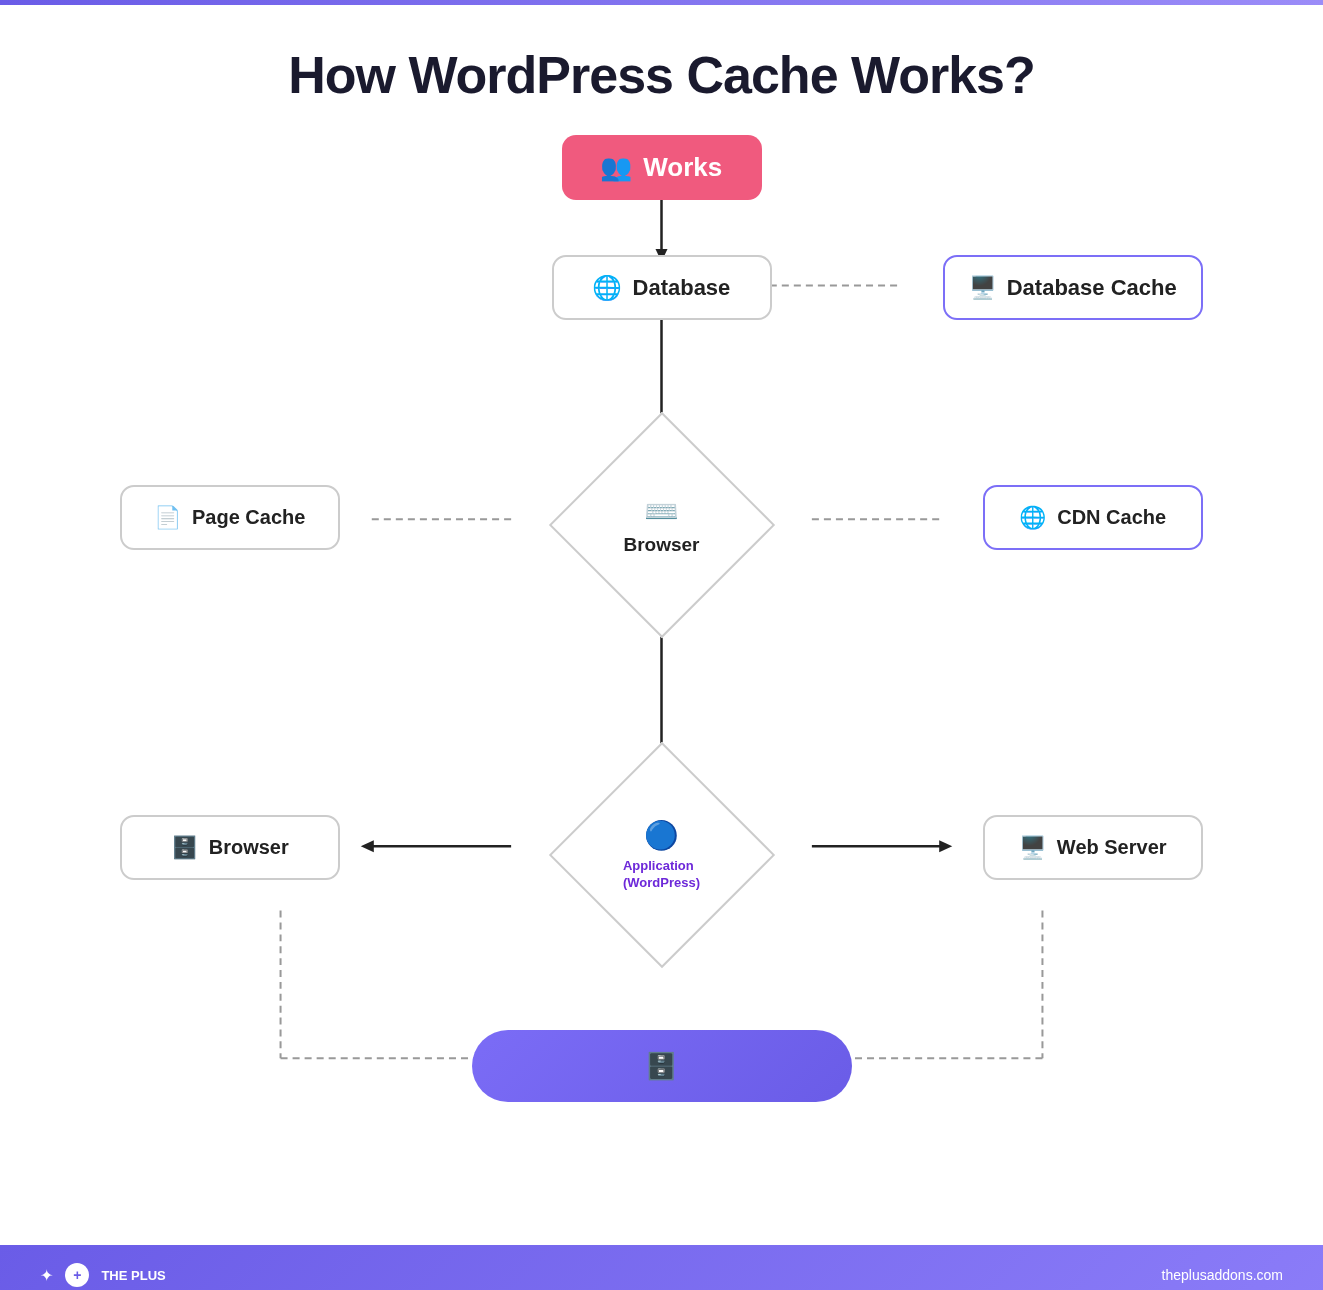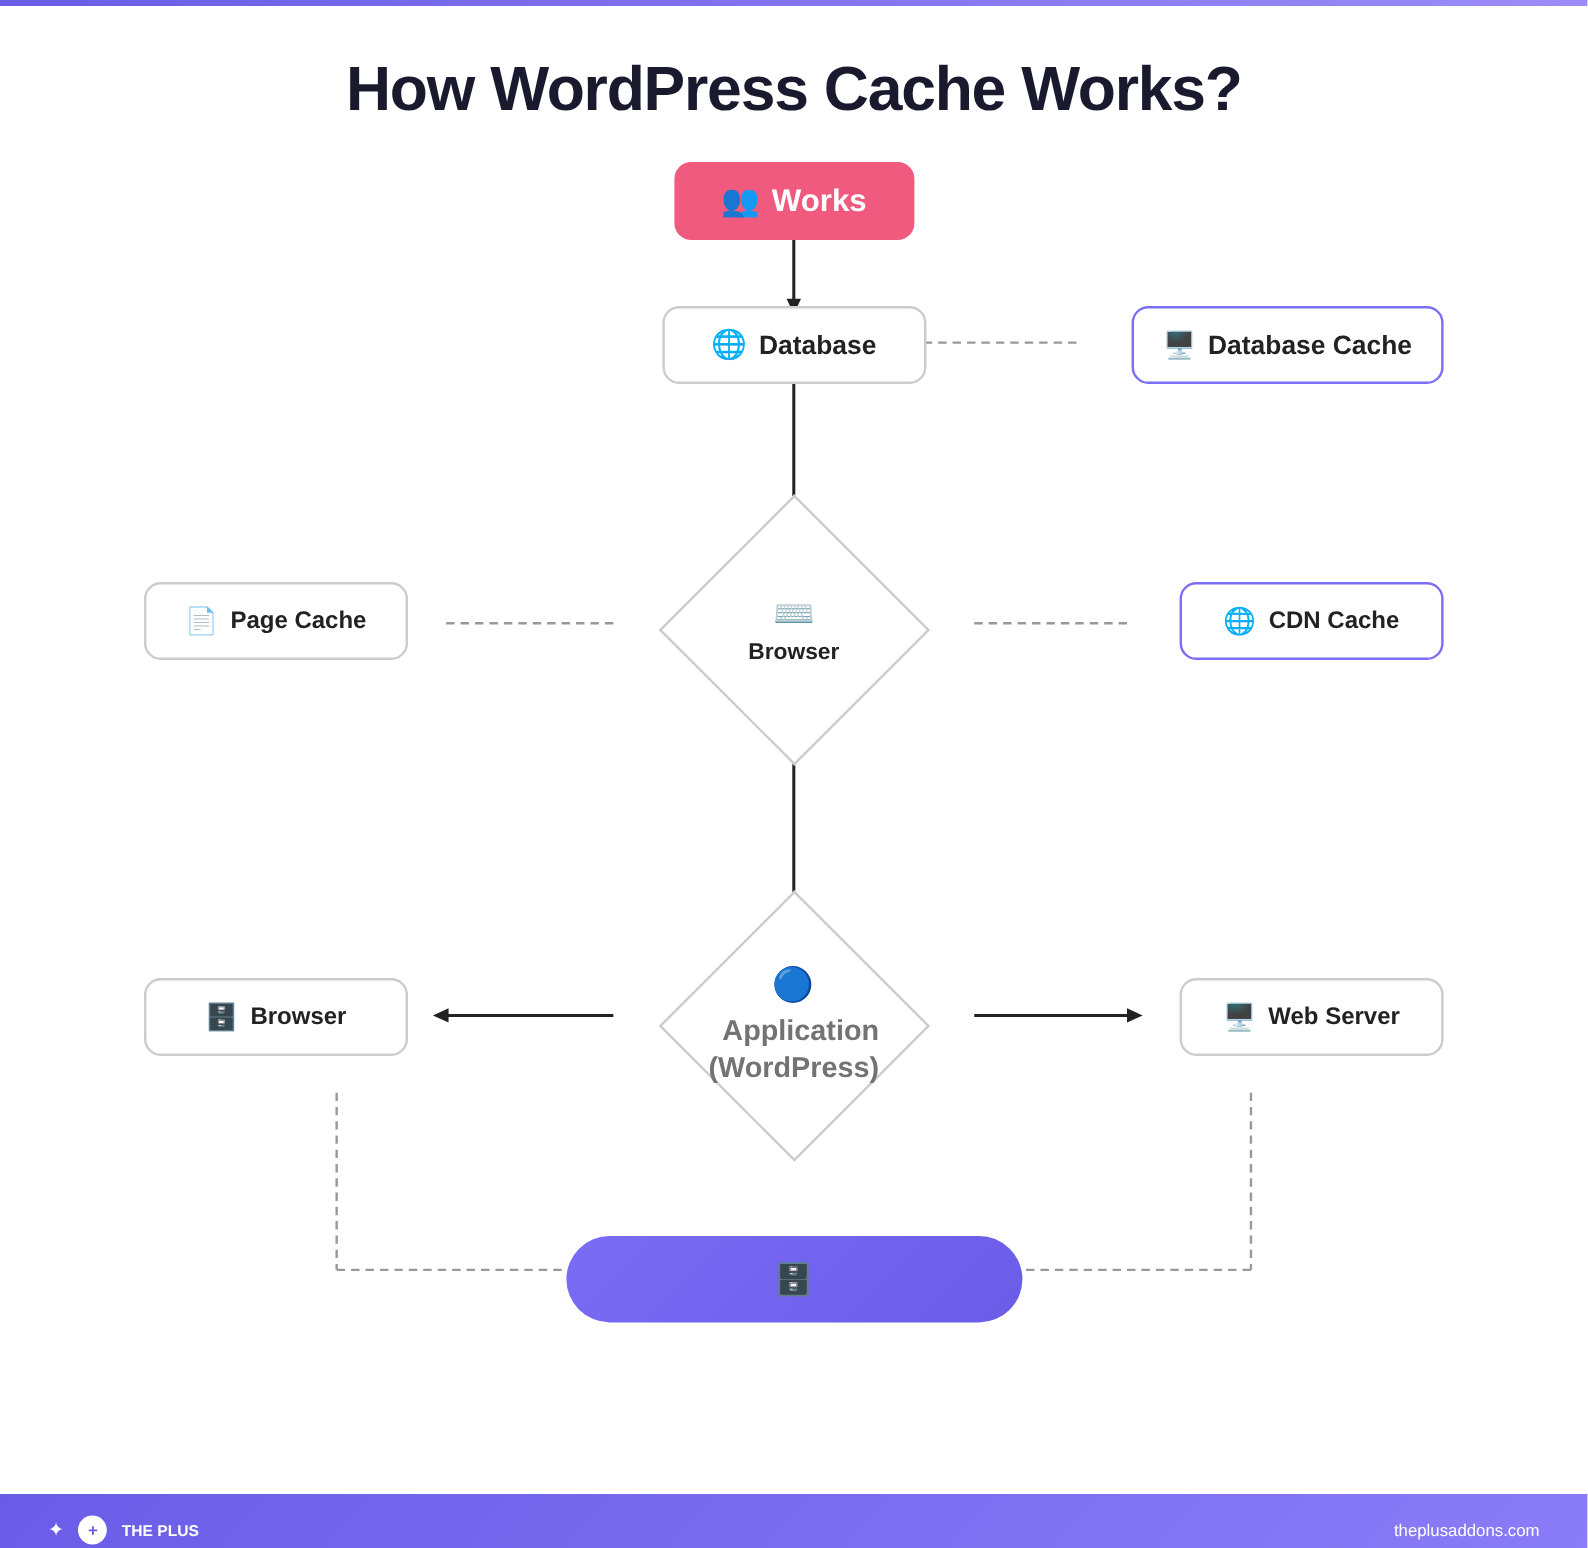--- a/index.html
+++ b/index.html
@@ -116,24 +116,24 @@
     }
     .diamond-app {
       position: absolute;
       left: 50%;
       transform: translateX(-50%);
       top: 640px;
       width: 160px;
       height: 160px;
     }
     .diamond-app-label {
-      font-size: 24px;
+      font-size: 13px;
       font-weight: 700;
-      color: #737373;
-      text-align: right;
+      color: #6d28d9;
+      text-align: left;
       line-height: 1.3;
     }
     .node-page-cache {
       border: 2px solid #ccc;
       border-radius: 14px;
       background: white;
       padding: 14px 20px;
       color: #222;
       font-size: 20px;
       font-weight: 600;

